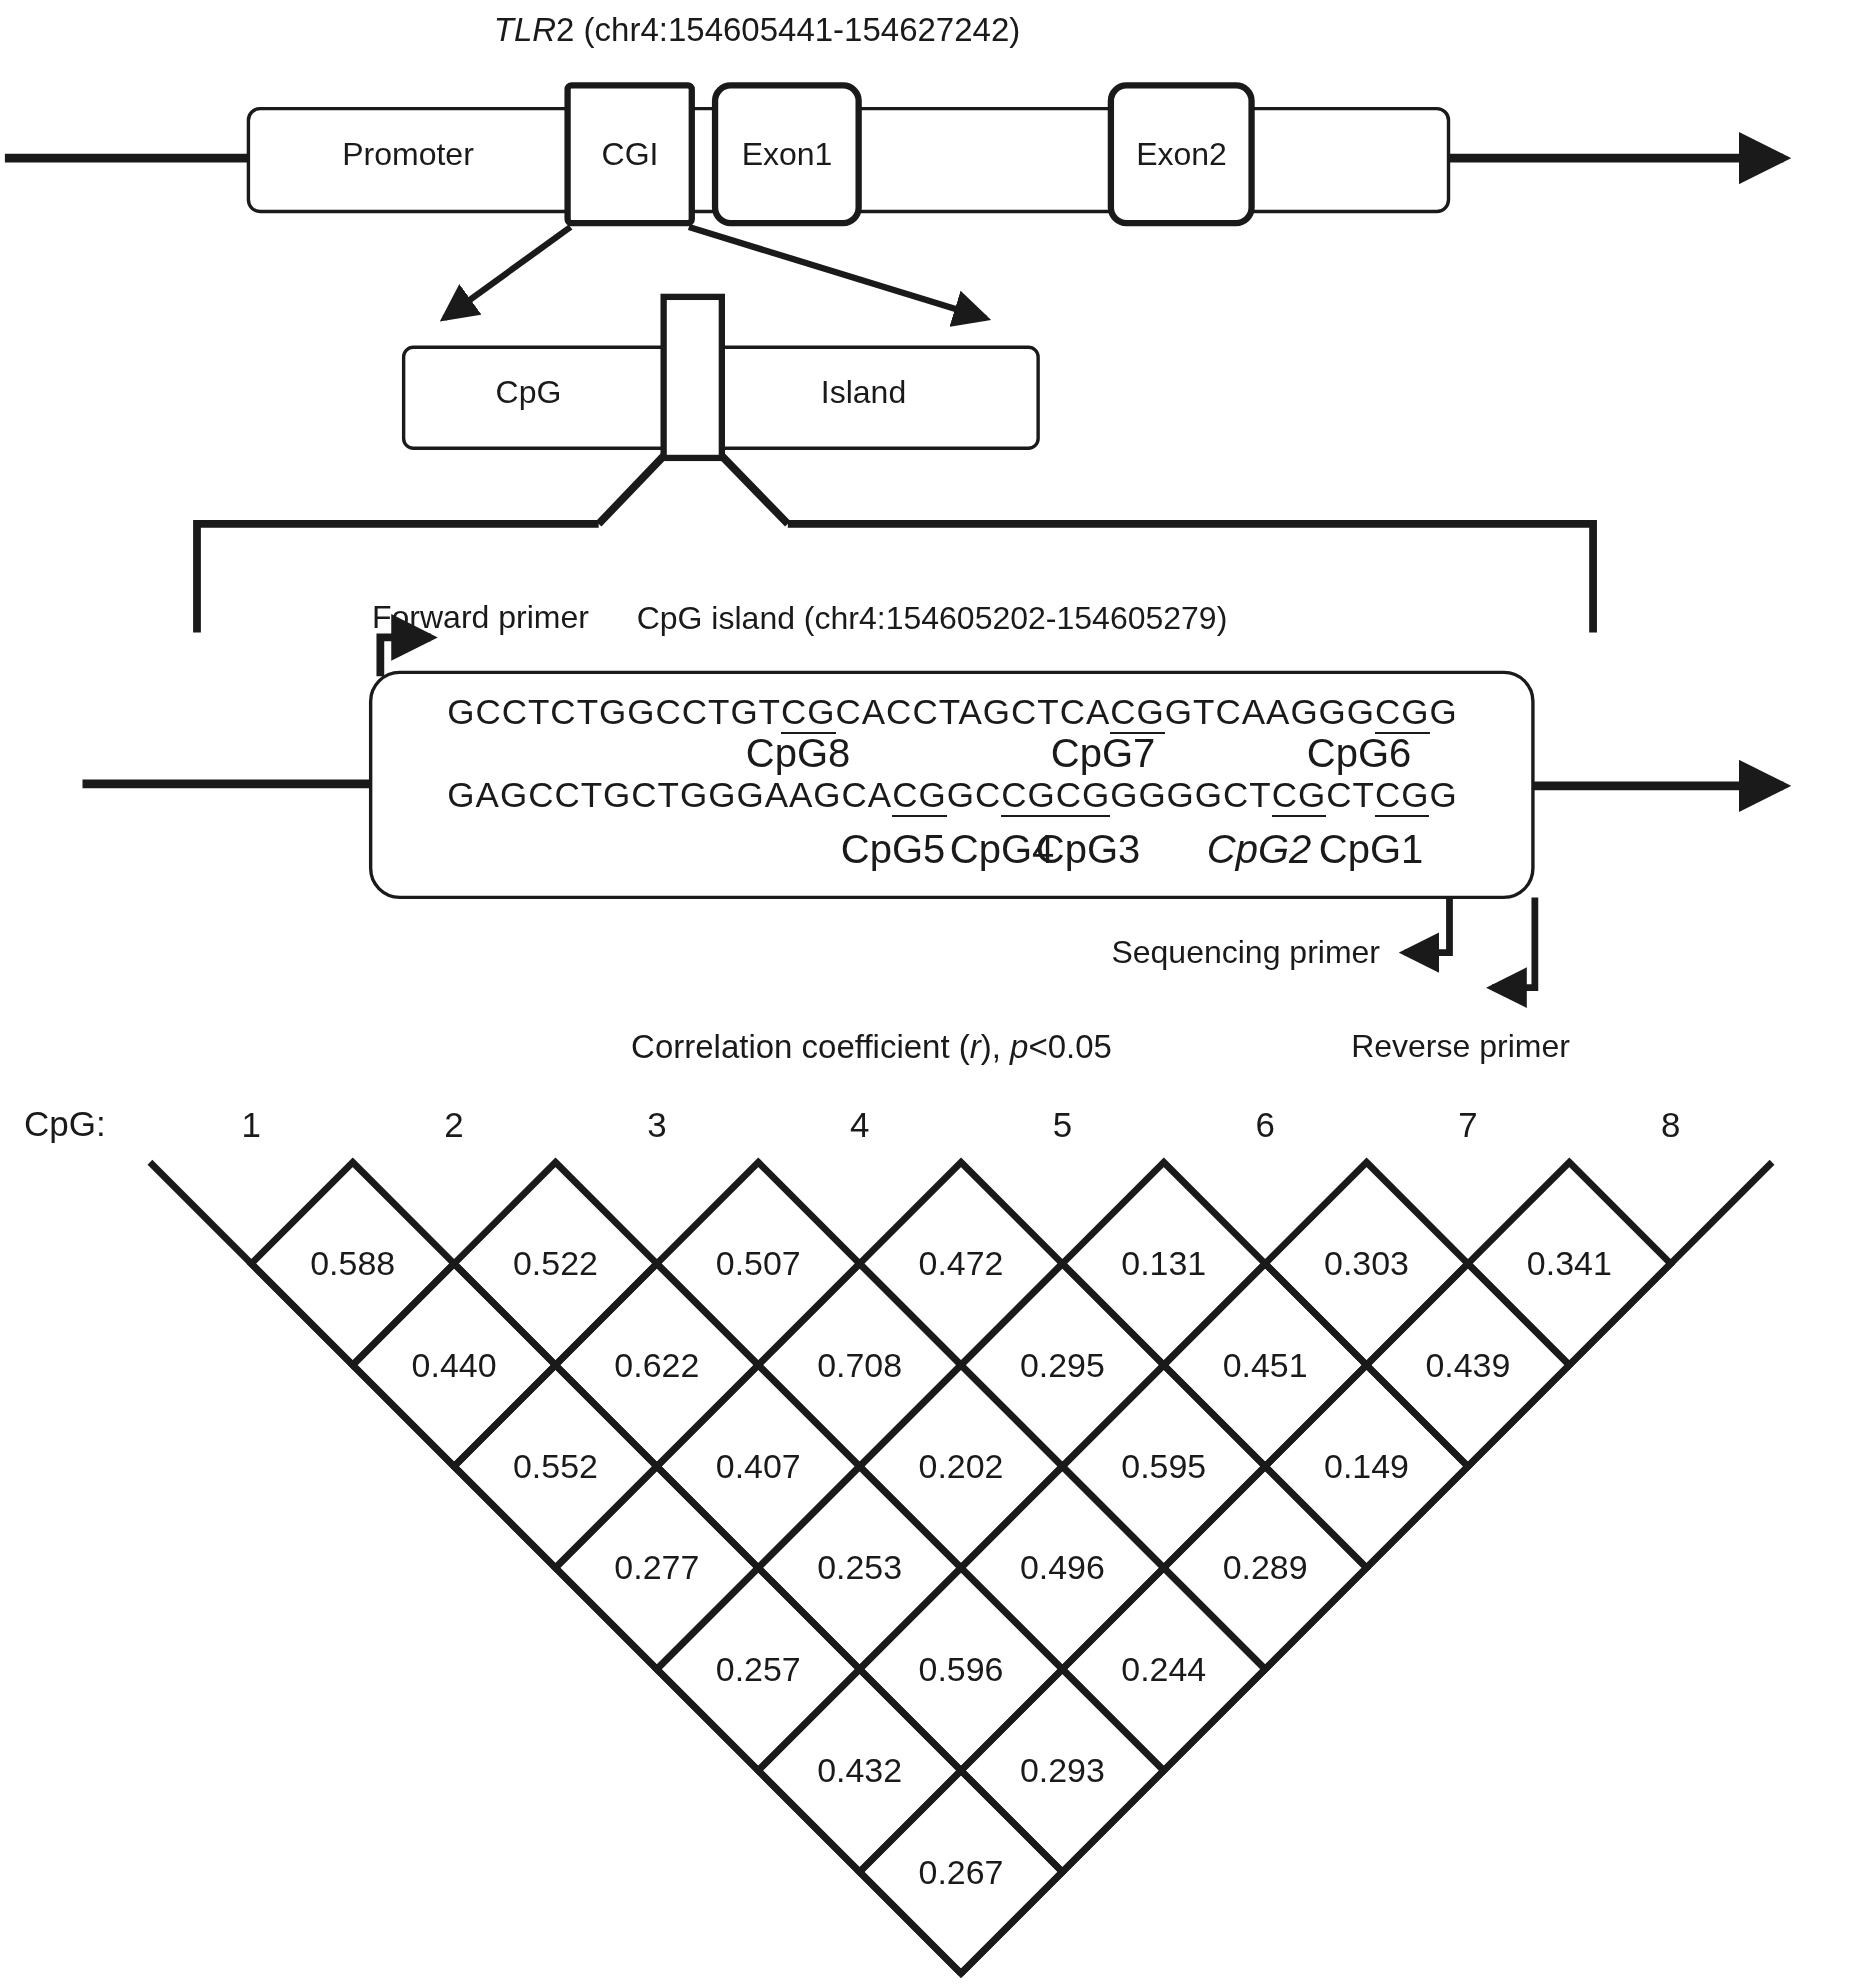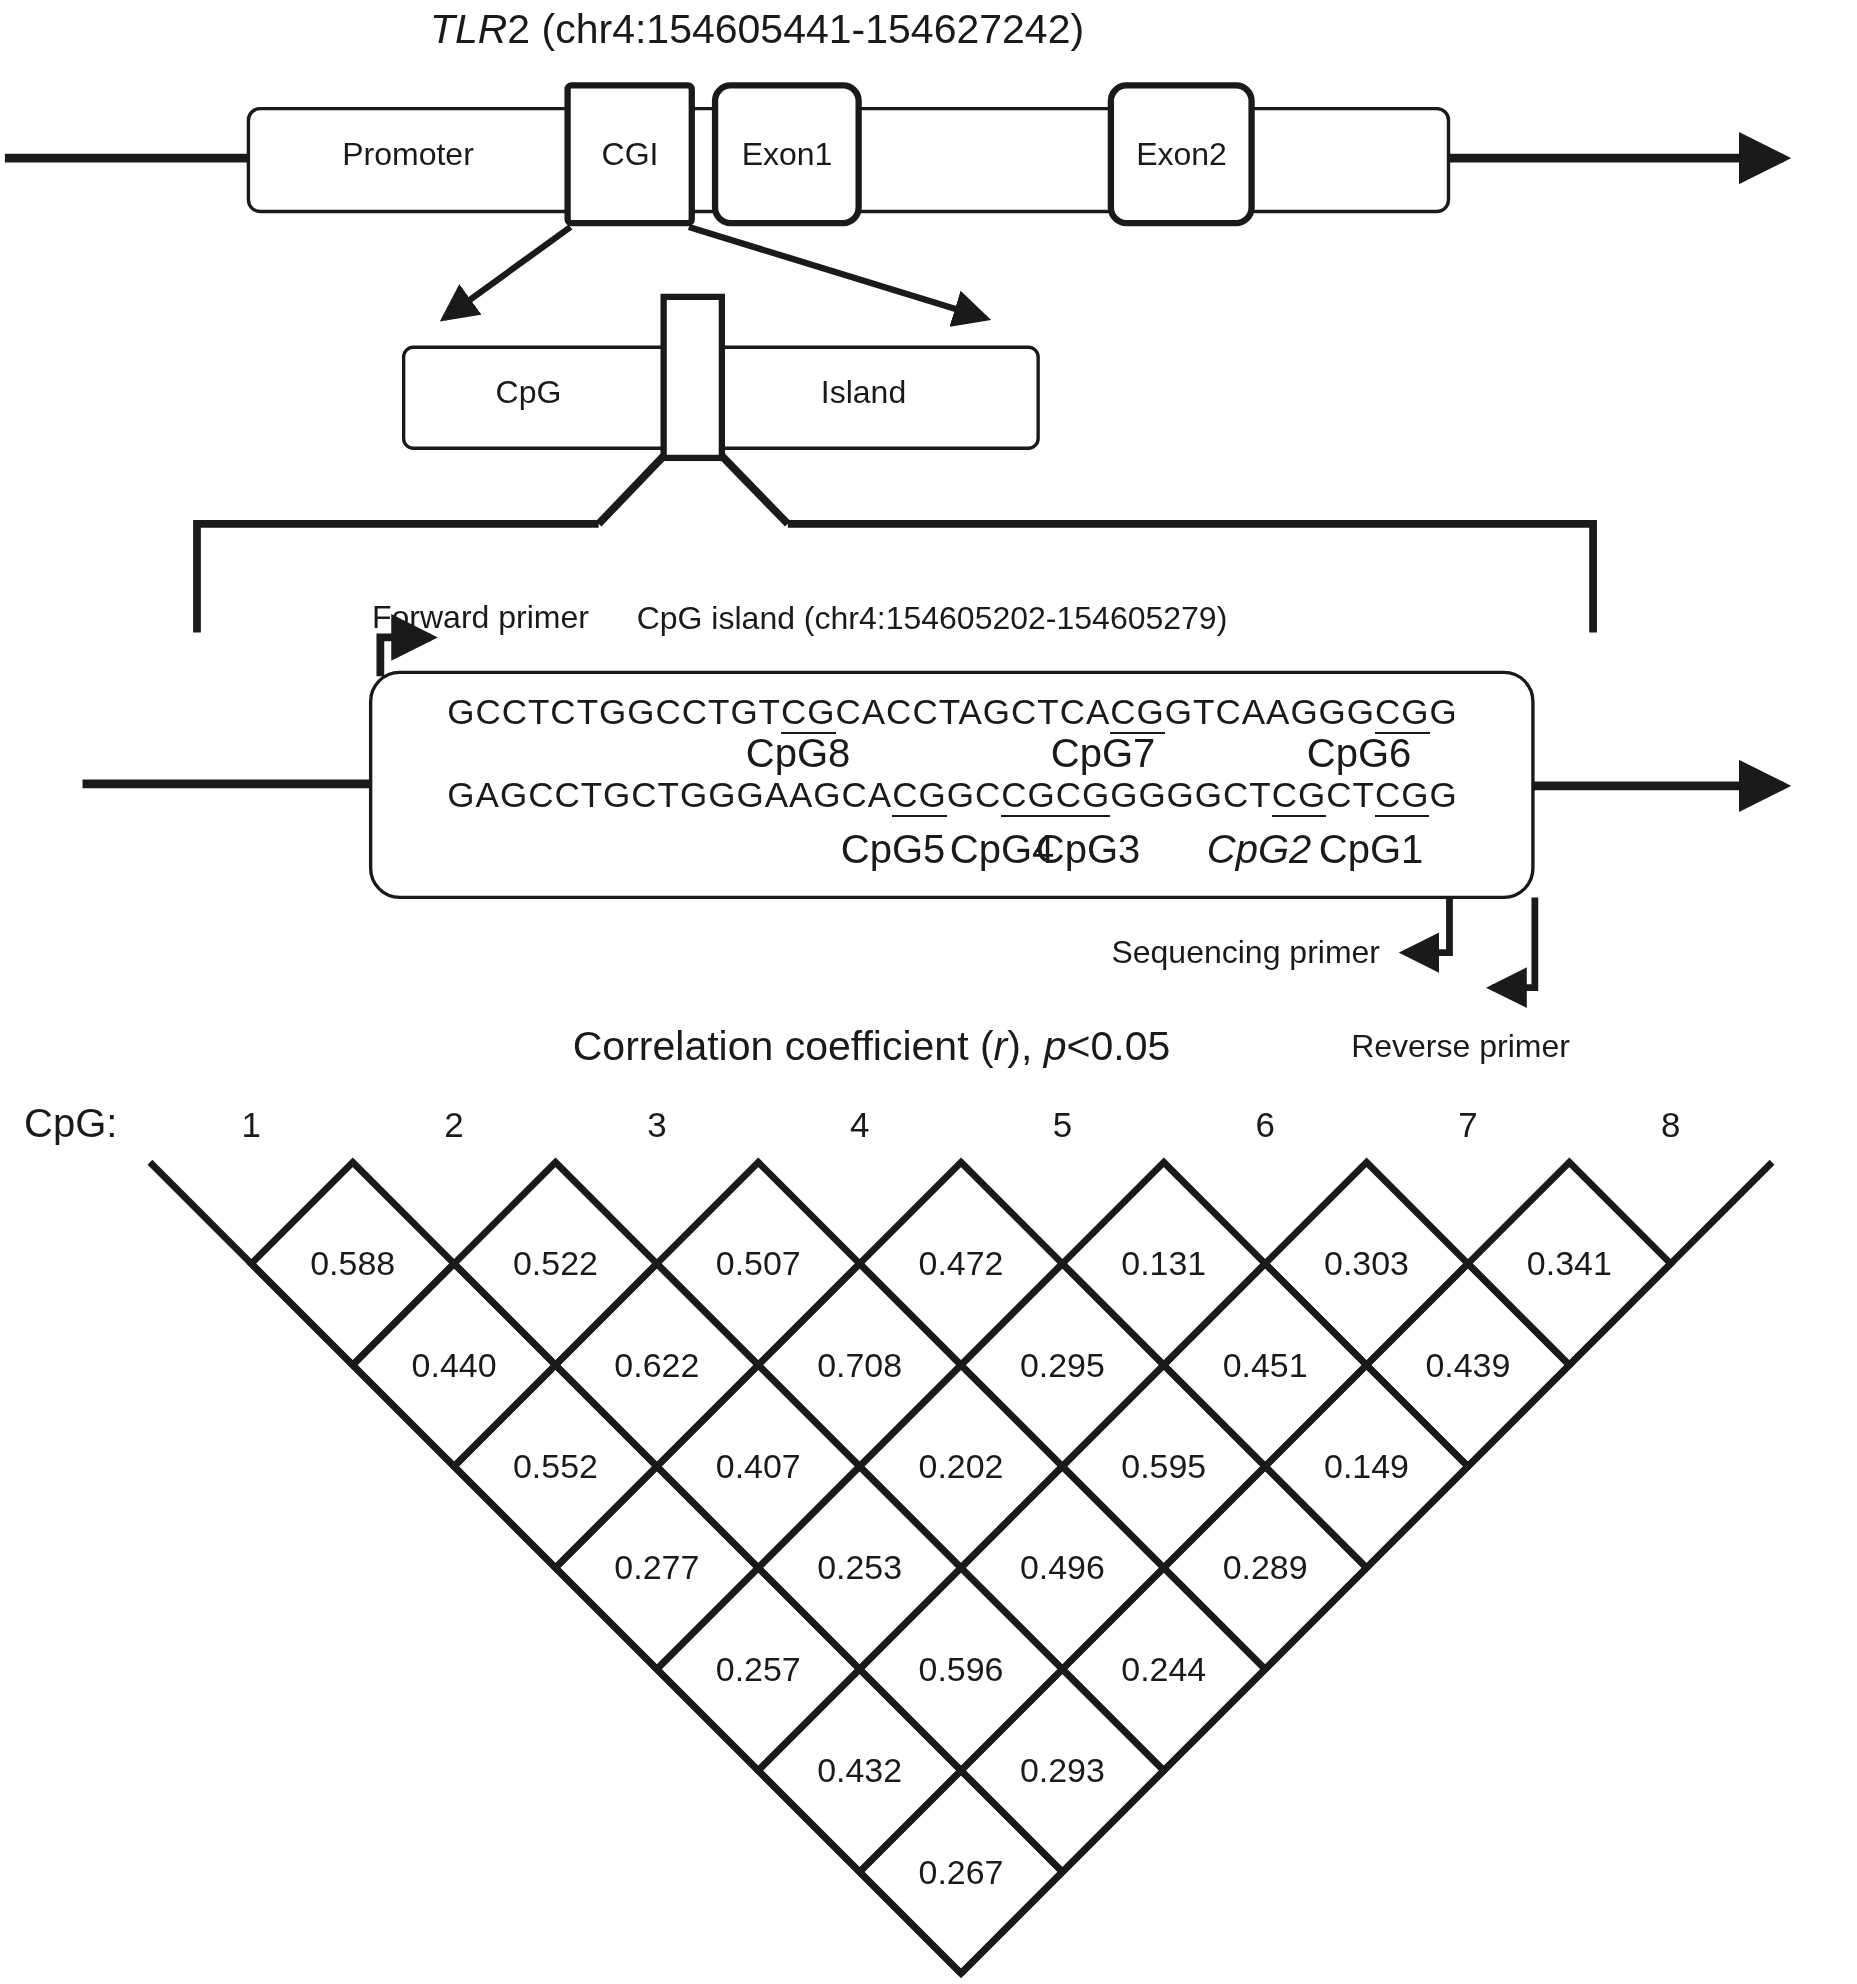--- a/index.html
+++ b/index.html
@@ -2,22 +2,22 @@
 <html><head>
 <meta charset="utf-8">
 <style>
   html,body{margin:0;padding:0;background:#fff;}
   .canvas{position:relative;width:1857px;height:1984px;background:#fff;overflow:hidden;
           font-family:"Liberation Sans",sans-serif;color:#1a1a1a;}
   .abs{position:absolute;}
   .ctr{text-align:center;}
   .rt{text-align:right;}
   .t33{font-size:32px;line-height:39px;white-space:nowrap;}
-  .t34{font-size:41px;line-height:43px;white-space:nowrap;}
-  .t36{font-size:40px;line-height:43px;white-space:nowrap;}
+  .t34{font-size:33px;line-height:43px;white-space:nowrap;}
+  .t36{font-size:35px;line-height:43px;white-space:nowrap;}
   .seq{font-size:35px;line-height:39px;letter-spacing:1px;white-space:nowrap;}
   .seq .u{border-bottom:2.9px solid #1a1a1a;padding-bottom:1px;}
   .cpg-label{position:absolute;top:0;transform:translateX(-50%);font-size:40px;line-height:39px;white-space:nowrap;}
   svg{position:absolute;left:0;top:0;}
   .thin{fill:#fff;stroke:#1a1a1a;stroke-width:3.5;}
   .thick{fill:#fff;stroke:#1a1a1a;stroke-width:6.5;}
   .axis{stroke:#1a1a1a;stroke-width:9;fill:none;}
   .wire{stroke:#1a1a1a;stroke-width:8;fill:none;}
   .zoomln{stroke:#1a1a1a;stroke-width:6.5;fill:none;}
   .cell{fill:none;stroke:#1a1a1a;stroke-width:7;}

